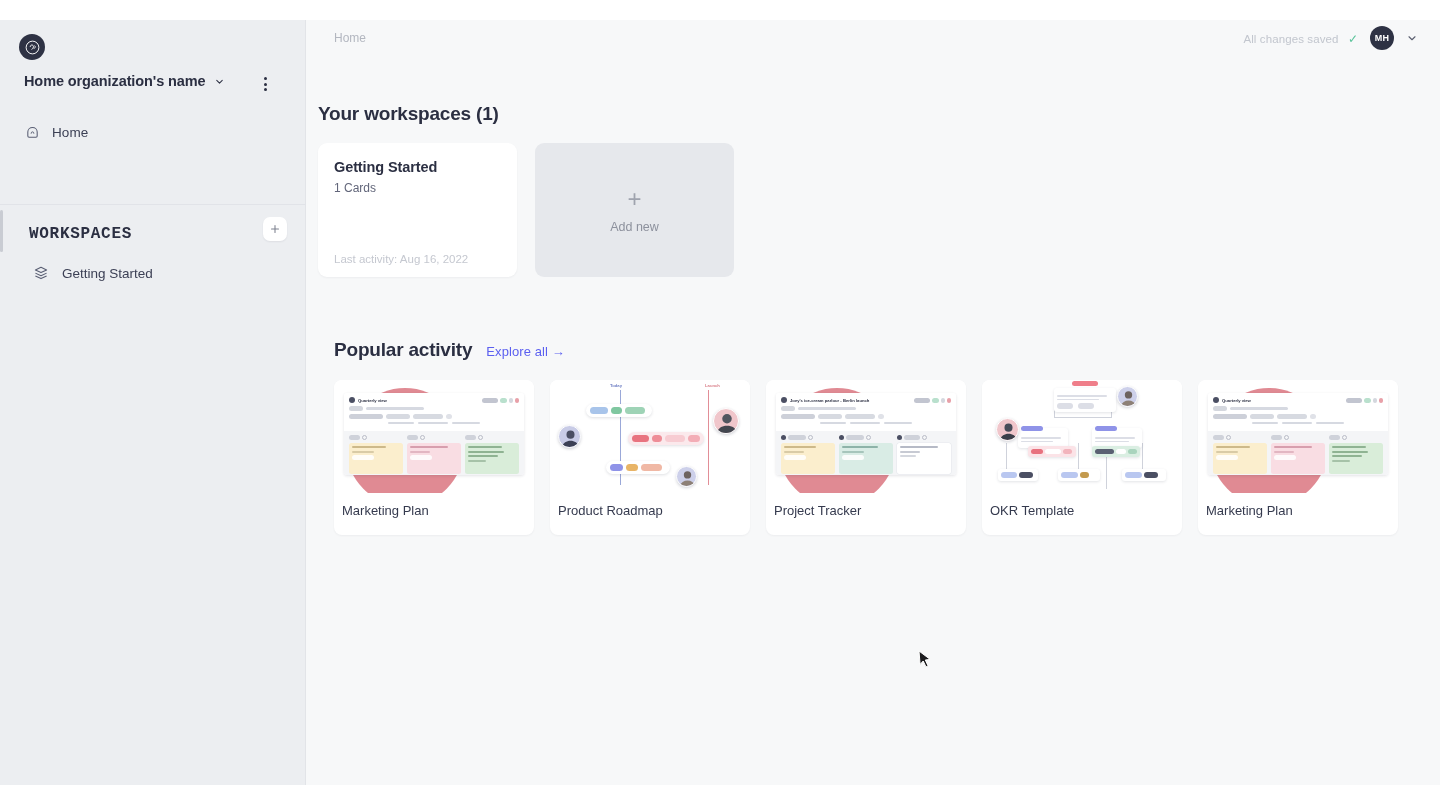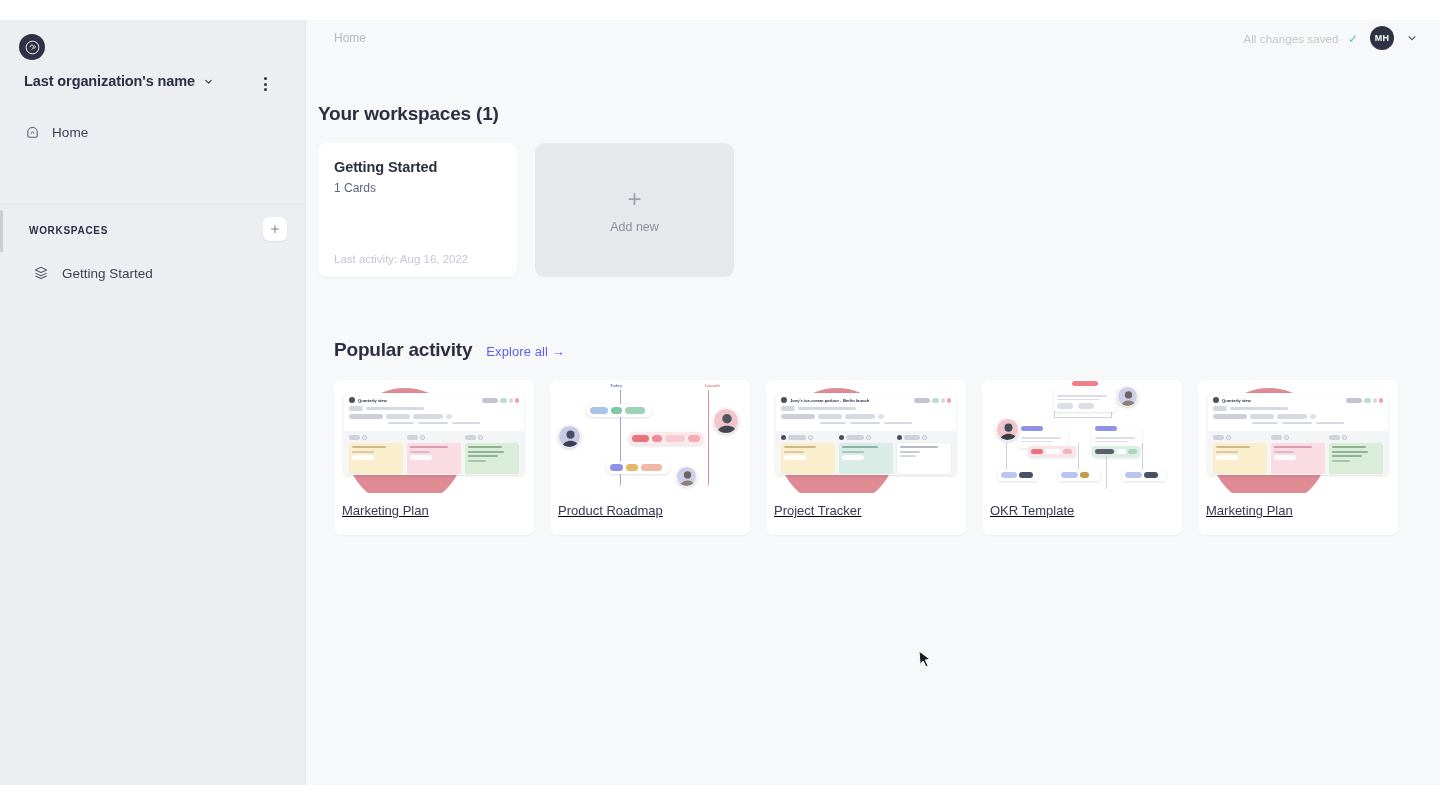--- a/index.html
+++ b/index.html
@@ -68,22 +68,23 @@
   }
   .ws-scroll-handle {
     position: absolute; left: 0px; top: 190px; width: 3px; height: 42px;
     background: #c9ccd3; border-radius: 2px;
   }
   .ws-head {
     position: absolute; left: 29px; top: 205px;
     display: flex; align-items: center; width: 258px;
   }
   .ws-title {
-    font-size: 10px; font-weight: bold; color: #2b2f42;
+    font-size: 16px; font-weight: bold; color: #2b2f42;
     letter-spacing: 0.7px;
+    font-family: Liberation Mono, monospace;
   }
   .ws-add {
     position: absolute; right: 0; top: -8px;
     width: 24px; height: 24px; border-radius: 7px;
     background: #ffffff; display: flex; align-items: center; justify-content: center;
     cursor: pointer; box-shadow: 0 1px 2px rgba(30,35,60,0.07);
   }
   .ws-list { position: absolute; left: 0; top: 240px; width: 306px; }
   .ws-item {
     display: flex; align-items: center; gap: 12px;
@@ -157,21 +158,21 @@
   .tpl-head { display: flex; align-items: baseline; gap: 14px; }
   .tpl-explore {
     font-size: 13px; color: #5b5ff0; font-weight: 500; cursor: pointer;
     letter-spacing: 0.1px;
   }
   .tpl-cards { display: flex; gap: 16px; margin-top: 19px; }
   .tpl-card {
     width: 200px; height: 155px; border-radius: 8px;
     background: #ffffff; overflow: hidden; cursor: pointer;
     box-shadow: 0 1px 2px rgba(30,35,60,0.05);
-    display: flex; flex-direction: column; text-decoration: underline;
+    display: flex; flex-direction: column;
   }
   .tpl-thumb { width: 200px; height: 113px; position: relative; overflow: hidden; background:#fff; }
   .tpl-label {
     font-size: 13px; color: #353a4e; padding: 10px 0 0 8px;
   }
 
   
   .th-arc {
     position: absolute; left: 12px; top: 8px;
     width: 118px; height: 118px; border-radius: 50%;
@@ -241,21 +242,21 @@
       <div class="logo">
         <svg width="15" height="15" viewBox="0 0 24 24" fill="none">
           <circle cx="12" cy="12" r="10.2" stroke="#ffffff" stroke-width="1.5"></circle>
           <path d="M8.4 10.6c0-1.5 1.2-2.6 2.6-2.6 1.5 0 2.6 1.2 2.6 2.6 0 2-2.6 4.4-2.6 4.4" stroke="#ffffff" stroke-width="1.5" stroke-linecap="round"></path>
           <path d="M15.4 9.2c0.9 0.5 1.4 1.5 1.1 2.5-0.3 1.1-1.5 1.7-2.5 1.4" stroke="#ffffff" stroke-width="1.4" stroke-linecap="round"></path>
         </svg>
       </div>
     </div>
 
     <div class="org-row">
-      <span class="org-name">Last organization's name</span>
+      <span class="org-name">Home organization's name</span>
       <span class="org-chevron">
         <svg width="11" height="11" viewBox="0 0 24 24" fill="none">
           <path d="M6 9.5l6 6 6-6" stroke="#2b2f42" stroke-width="2.2" stroke-linecap="round" stroke-linejoin="round"></path>
         </svg>
       </span>
       <span class="org-dots">
         <i></i>
         <i></i>
         <i></i>
       </span>

